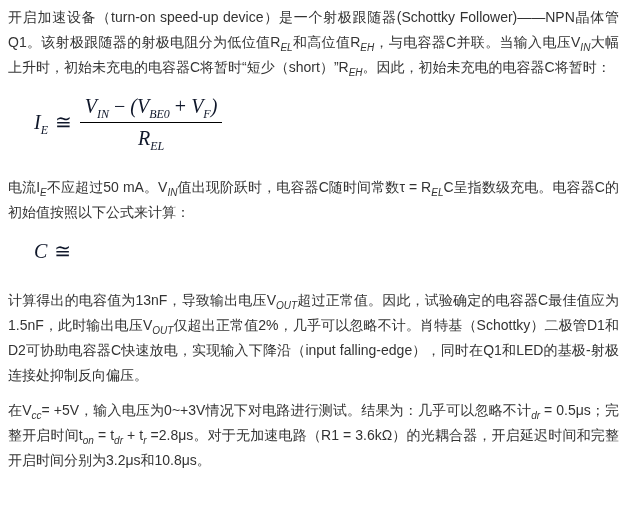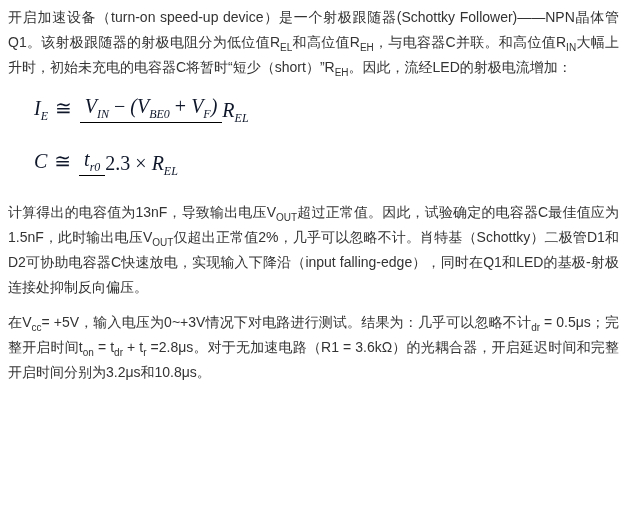--- a/index.html
+++ b/index.html
@@ -18,20 +18,21 @@
     color: #333333;
     overflow: hidden;
   }
   .article p {
     margin: 0 0 10px 0;
     text-align: justify;
   }
   sub {
     font-size: 10px;
     line-height: 0;
+    font-style: italic;
   }
   .formula {
     display: flex;
     align-items: center;
     margin: 14px 0 24px 26px;
     font-family: "Liberation Serif", serif;
     font-style: italic;
     font-size: 20px;
     line-height: 1.25;
     color: #0f172a;
@@ -41,59 +42,56 @@
   }
   .f-lhs {
     margin-right: 7px;
   }
   .f-rel {
     font-style: normal;
     margin-right: 8px;
   }
   .frac {
     display: inline-flex;
-    flex-direction: row;
+    flex-direction: column;
     align-items: center;
     text-align: left;
   }
   .frac .num {
     border-bottom: 1px solid #000000;
     padding: 0 5px 3px 5px;
   }
   .frac .den {
     padding-top: 3px;
   }
   .up {
     font-style: normal;
   }
 </style>
 </head>
 <body>
 
 <div class="article">
 
-  <p><span>开启加速设备（turn-on speed-up device）是一个射极跟随器(Schottky Follower)——NPN晶体管Q1。该射极跟随器的射极电阻分为低位值R</span><sub>EL</sub><span>和高位值R</span><sub>EH</sub><span>，与电容器C并联。和高位值R</span><sub>IN</sub><span>大幅上升时，初始未充电的电容器C将暂时“短少（short）”R</span><sub>EH</sub><span>。因此，流经LED的射极电流增加：</span></p>
+  <p><span>开启加速设备（turn-on speed-up device）是一个射极跟随器(Schottky Follower)——NPN晶体管Q1。该射极跟随器的射极电阻分为低位值R</span><sub>EL</sub><span>和高位值R</span><sub>EH</sub><span>，与电容器C并联。当输入电压V</span><sub>IN</sub><span>大幅上升时，初始未充电的电容器C将暂时“短少（short）”R</span><sub>EH</sub><span>。因此，初始未充电的电容器C将暂时：</span></p>
 
   <div class="formula">
     <span class="f-lhs"><span>I</span><sub>E</sub></span>
     <span class="f-rel">≅</span>
     <span class="frac">
       <span class="num"><span>V</span><sub>IN</sub><span class="up"> − </span><span>(</span><span>V</span><sub>BE0</sub><span class="up"> + </span><span>V</span><sub>F</sub><span>)</span></span>
       <span class="den"><span>R</span><sub>EL</sub></span>
     </span>
   </div>
 
+  <p><span>电流I</span><sub>E</sub><span>不应超过50 mA。V</span><sub>IN</sub><span>值出现阶跃时，电容器C随时间常数τ = R</span><sub>EL</sub><span>C呈指数级充电。电容器C的初始值按照以下公式来计算：</span></p>
 
   <div class="formula">
     <span class="f-lhs"><span>C</span></span>
     <span class="f-rel">≅</span>
-    <span class="frac">
-      <span class="num"><span>t</span><sub>r0</sub></span>
-      <span class="den"><span class="up">2.3 × </span><span>R</span><sub>EL</sub></span>
-    </span>
   </div>
 
 
   <p><span>计算得出的电容值为13nF，导致输出电压V</span><sub>OUT</sub><span>超过正常值。因此，试验确定的电容器C最佳值应为1.5nF，此时输出电压V</span><sub>OUT</sub><span>仅超出正常值2%，几乎可以忽略不计。肖特基（Schottky）二极管D1和D2可协助电容器C快速放电，实现输入下降沿（input falling-edge），同时在Q1和LED的基极-射极连接处抑制反向偏压。</span></p>
 
   <p><span>在V</span><sub>cc</sub><span>= +5V，输入电压为0~+3V情况下对电路进行测试。结果为：几乎可以忽略不计</span><sub>dr</sub><span> = 0.5μs；完整开启时间t</span><sub>on</sub><span> = t</span><sub>dr</sub><span> + t</span><sub>r</sub><span> =2.8μs。对于无加速电路（R1 = 3.6kΩ）的光耦合器，开启延迟时间和完整开启时间分别为3.2μs和10.8μs。</span></p>
 
 </div>
 
 </body></html>

